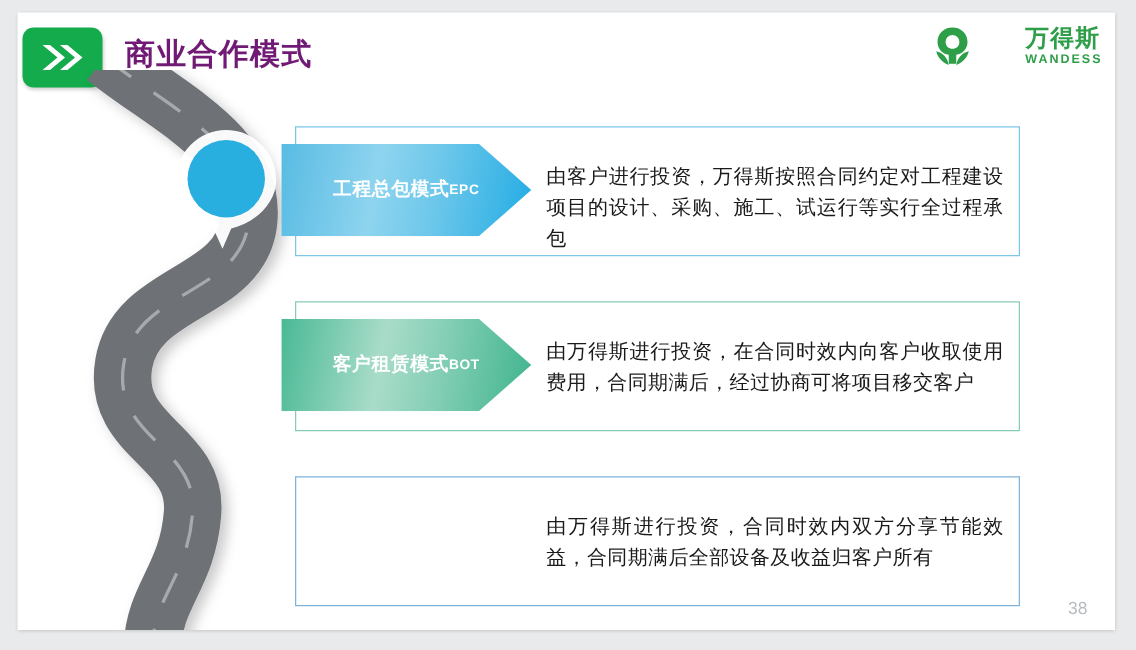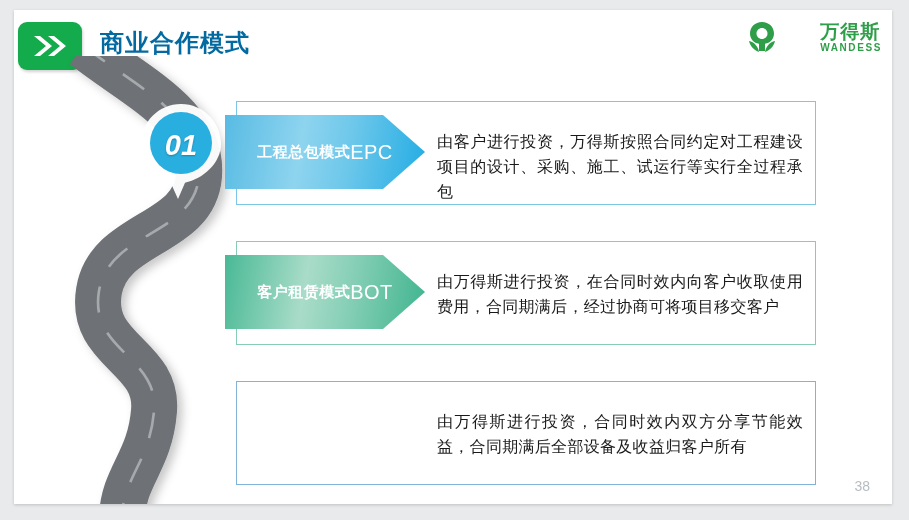--- a/index.html
+++ b/index.html
@@ -22,21 +22,21 @@
   .hdr-badge{
     position:absolute;left:4px;top:12px;
     width:64px;height:48px;border-radius:9px;
     background:#13ab4b;
     display:flex;align-items:center;justify-content:center;
     box-shadow:1px 2px 3px rgba(0,0,0,0.18);
   }
   .chev{display:block;}
   .hdr-title{
     position:absolute;left:86px;top:17px;
-    font-size:24px;font-weight:bold;color:#0369a1;
+    font-size:24px;font-weight:bold;color:#701a75;
     letter-spacing:1px;
     white-space:nowrap;
   }
   .logo{
     position:absolute;right:10px;top:10px;
     display:flex;align-items:center;gap:5px;
   }
   .logo-txt{display:flex;flex-direction:column;line-height:1;margin-left:36px;}
   .logo-cn{font-size:19px;font-weight:bold;color:#2e9e48;letter-spacing:1px;}
   .logo-en{font-size:10px;font-weight:bold;color:#2e9e48;letter-spacing:1.6px;margin-top:2px;}
@@ -66,21 +66,21 @@
   .arrow{
     position:absolute;left:-12px;top:13px;
     width:200px;height:74px;
     display:flex;flex-direction:row;
     align-items:center;justify-content:center;
     color:#ffffff;
     clip-path:polygon(0 0,158px 0,200px 37px,158px 74px,0 74px);
     filter:drop-shadow(2px 3px 3px rgba(0,0,0,0.22));
   }
   .arrow .l1{font-size:15px;font-weight:bold;line-height:1.25;letter-spacing:0.5px;}
-  .arrow .l2{font-size:20px;font-weight:normal;line-height:1.35;letter-spacing:0.5px;}
+  .arrow .l2{font-size:11px;font-weight:bold;line-height:1.35;letter-spacing:0.5px;}
   #arrow1{background:linear-gradient(100deg,#58bbe3 0%,#8ed4ef 38%,#6cc7ea 62%,#22ace4 100%);}
   #arrow2{background:linear-gradient(100deg,#49b995 0%,#a9dcc9 40%,#86cfb6 62%,#3fb48e 100%);}
   #arrow3{background:linear-gradient(100deg,#3f82c4 0%,#9cc8e8 42%,#78b2de 62%,#2f79bf 100%);}
 
   .desc{
     position:absolute;left:200px;top:10px;right:12px;
     font-size:16px;color:#1a1a1a;font-weight:normal;
     line-height:1.55;letter-spacing:0.3px;
     text-align:justify;
     margin-top:18px;
@@ -126,21 +126,20 @@
     <path d="M70 -10 C120 30 190 60 185 120 C180 180 95 175 85 235 C75 295 145 300 140 355 C136 405 110 420 108 460" fill="none" stroke="#b9bdc0" stroke-width="2.6" stroke-dasharray="26 22" opacity="0.75"></path>
   </svg>
 
   <div class="pin" id="pin1">
     <svg width="86" height="100" viewBox="0 0 86 100">
       <g filter="">
         <path d="M43 2 C20.9 2 3 19.9 3 42 C3 60.5 15.6 76 32.6 80.5 L40 97 L47 80.7 C65 76.9 83 61.2 83 42 C83 19.9 65.1 2 43 2 Z" fill="#ffffff" opacity="0.96"></path>
         <circle cx="43" cy="41" r="31" fill="#29aee0"></circle>
       </g>
     </svg>
-    <span class="num">01</span>
   </div>
 
 
 
   <div class="row" id="row1">
     <div class="arrow" id="arrow1">
       <span class="l1">工程总包模式</span>
       <span class="l2">EPC</span>
     </div>
     <div class="desc">由客户进行投资，万得斯按照合同约定对工程建设项目的设计、采购、施工、试运行等实行全过程承包</div>

